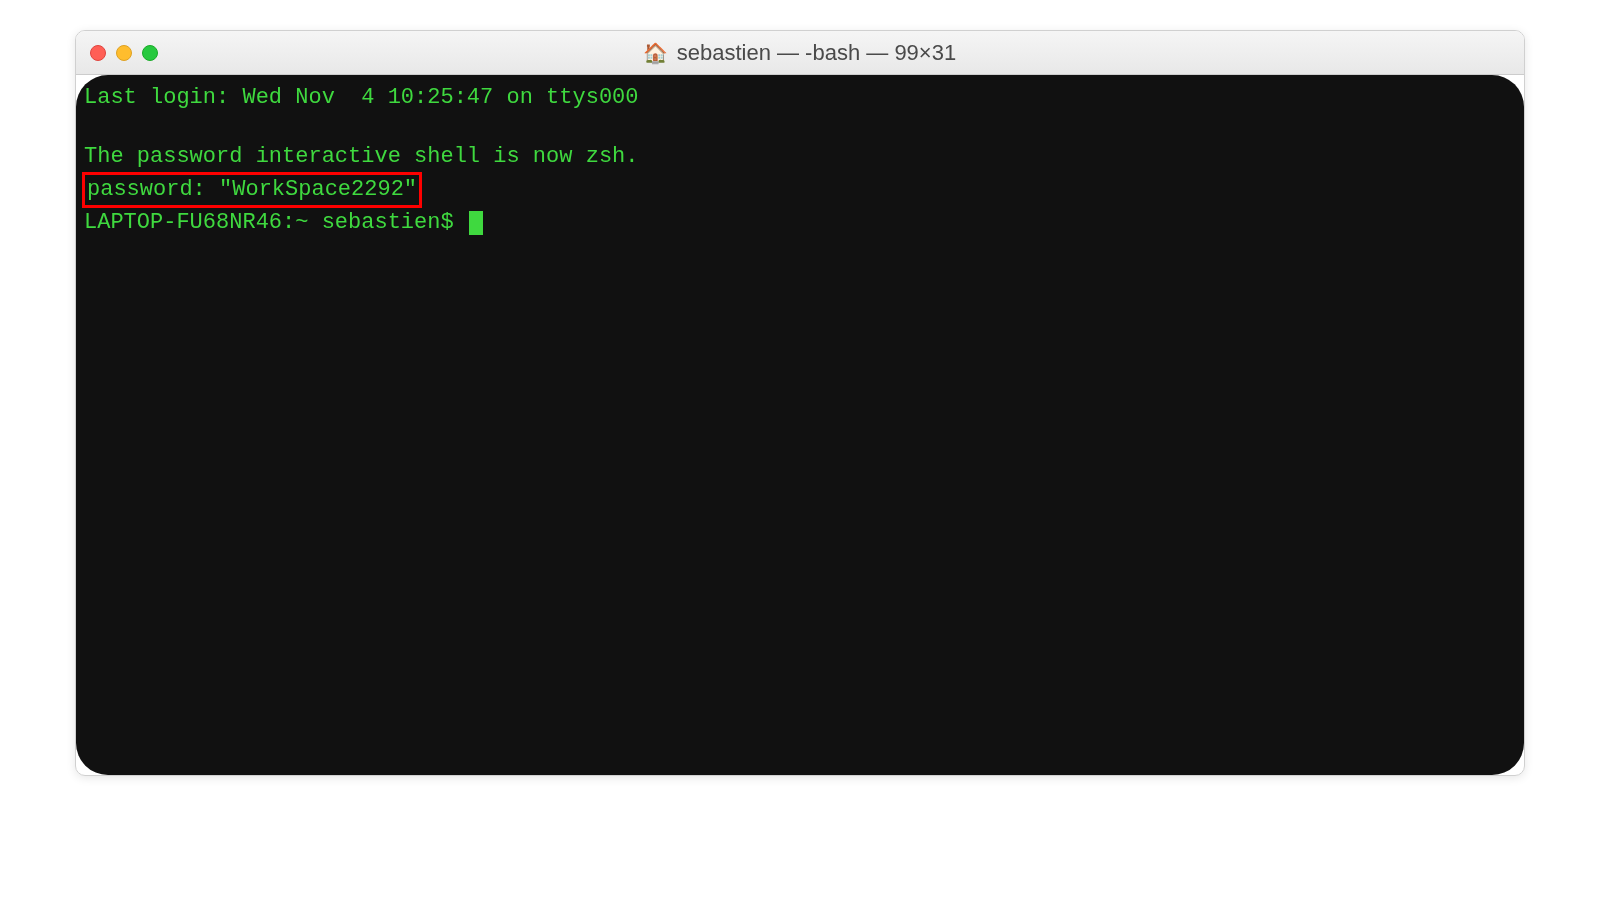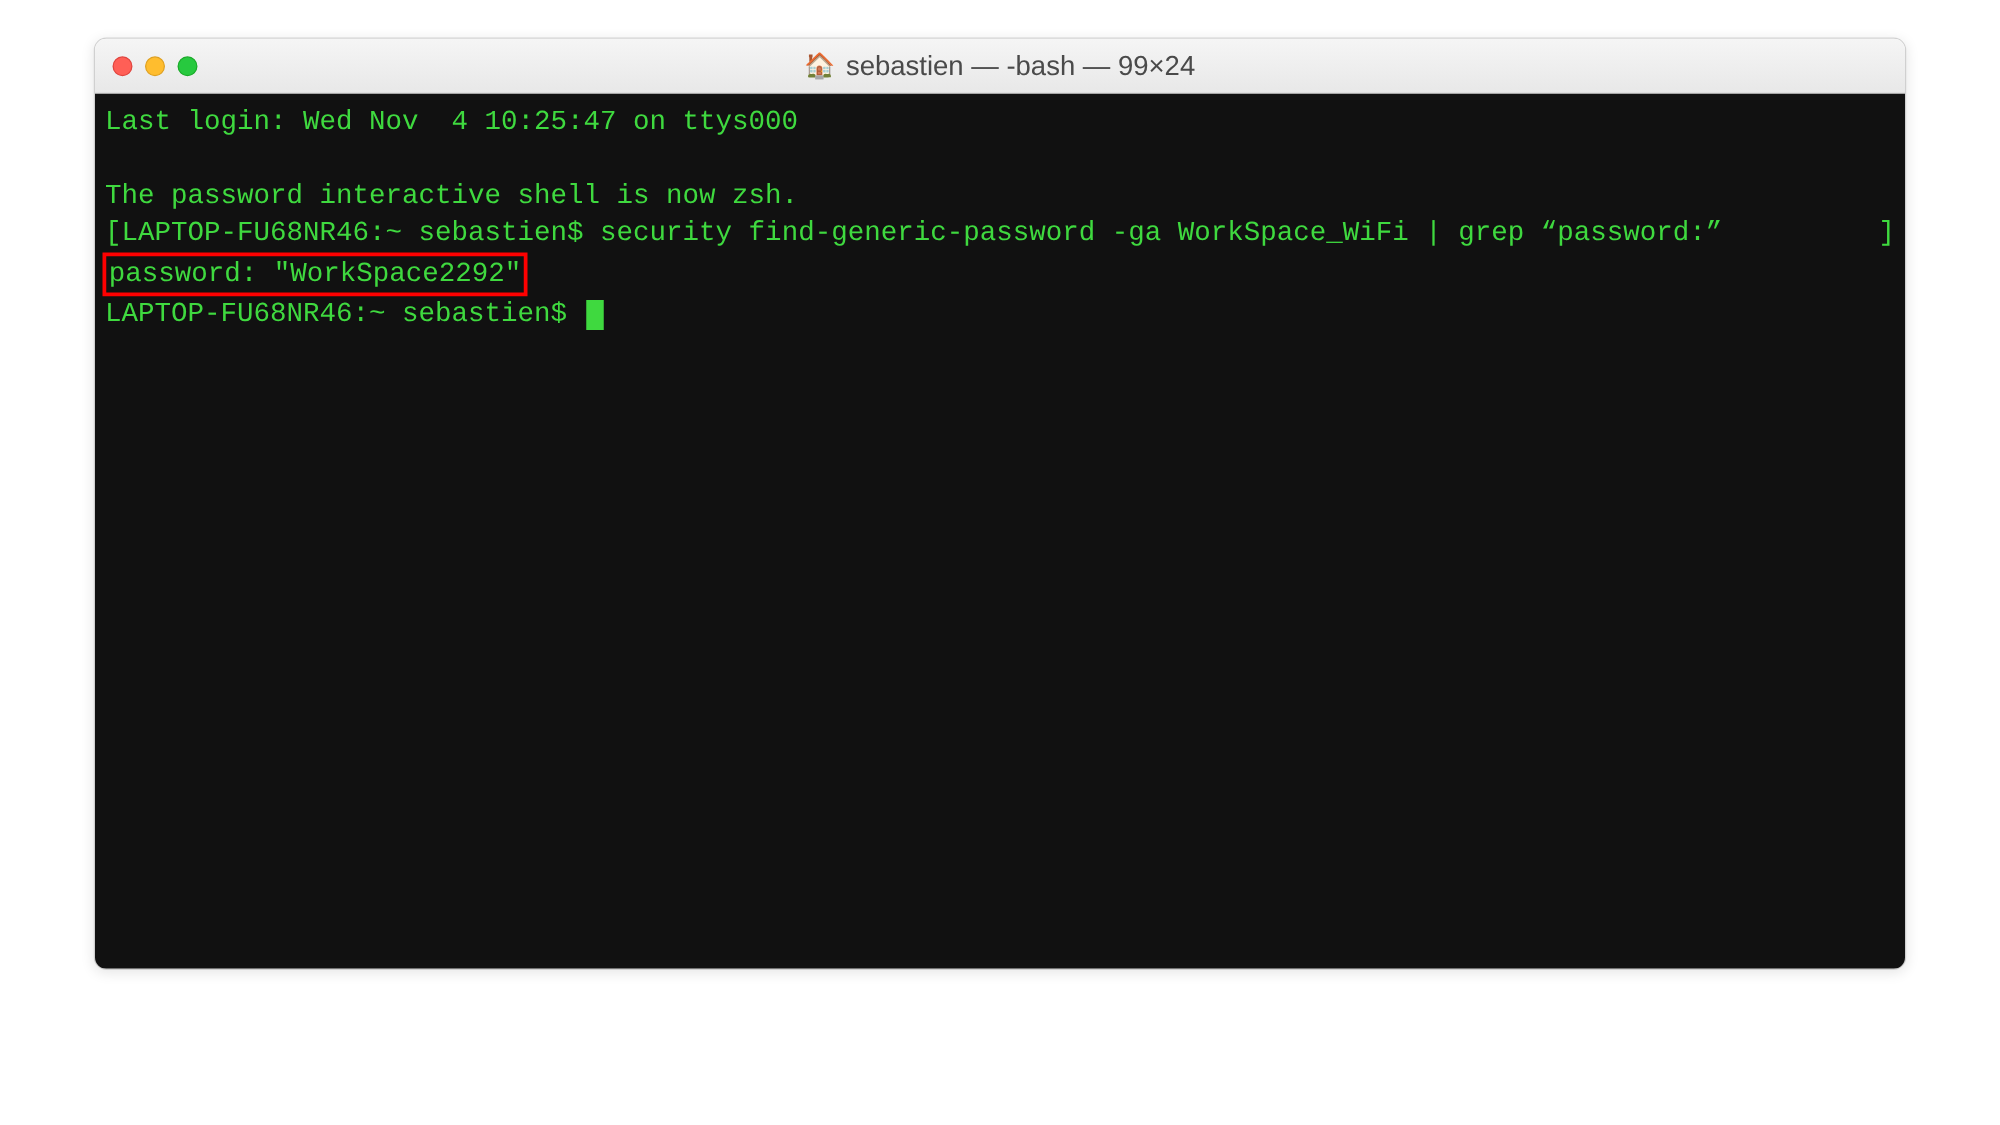--- a/index.html
+++ b/index.html
@@ -64,20 +64,21 @@
     }
     .terminal-body {
       background: #111111;
       min-height: 700px;
       padding: 8px 8px;
       font-family: "Menlo", "Monaco", "Courier New", monospace;
       font-size: 22px;
       line-height: 1.35;
       color: #3fd93f;
       position: relative;
+      border-radius: 32px;
     }
     .line {
       white-space: pre;
     }
     .highlight-box {
       border: 3px solid #ff0000;
       display: inline-block;
       padding: 0 2px;
       margin-left: -2px;
     }
@@ -102,24 +103,23 @@
 
 <div class="terminal-window">
   <div class="title-bar">
     <div class="traffic-lights">
       <div class="traffic-light close-btn"></div>
       <div class="traffic-light minimize-btn"></div>
       <div class="traffic-light maximize-btn"></div>
     </div>
     <div class="window-title">
       <span class="home-icon">🏠</span>
-      <span>sebastien — -bash — 99×24</span>
+      <span>sebastien — -bash — 99×31</span>
     </div>
   </div>
   <div class="terminal-body">
     <div class="line">Last login: Wed Nov  4 10:25:47 on ttys000</div>
     <div class="line"> </div>
     <div class="line">The password interactive shell is now zsh.</div>
-    <div class="line"><span class="bracket-left">[</span><span>LAPTOP-FU68NR46:~ sebastien$ </span><span>security find-generic-password -ga WorkSpace_WiFi | grep “password:”</span><span class="bracket-right">]</span></div>
     <div class="line"><span class="highlight-box"><span>password: "WorkSpace2292"</span></span></div>
     <div class="line"><span>LAPTOP-FU68NR46:~ sebastien$ </span><span class="cursor"></span></div>
   </div>
 </div>
 
 </body></html>

